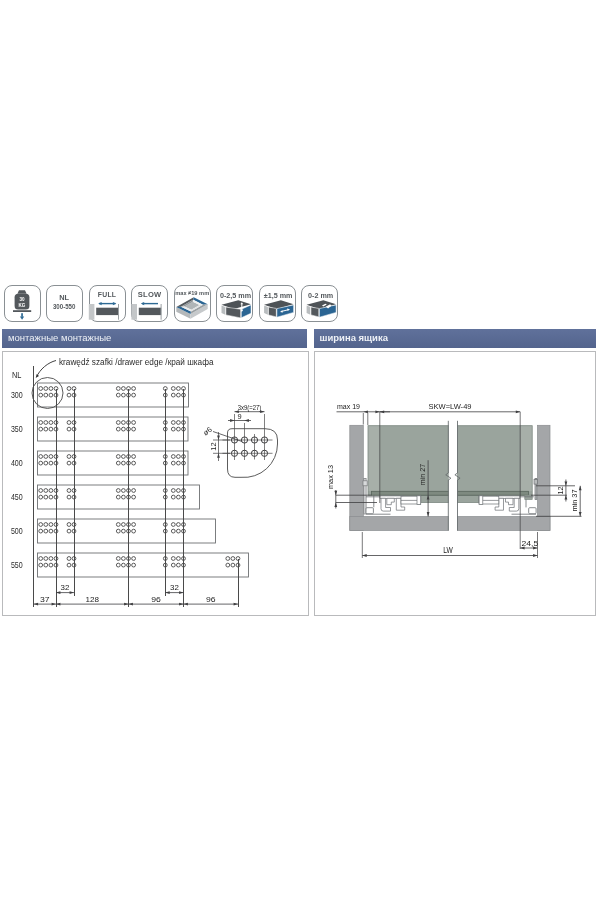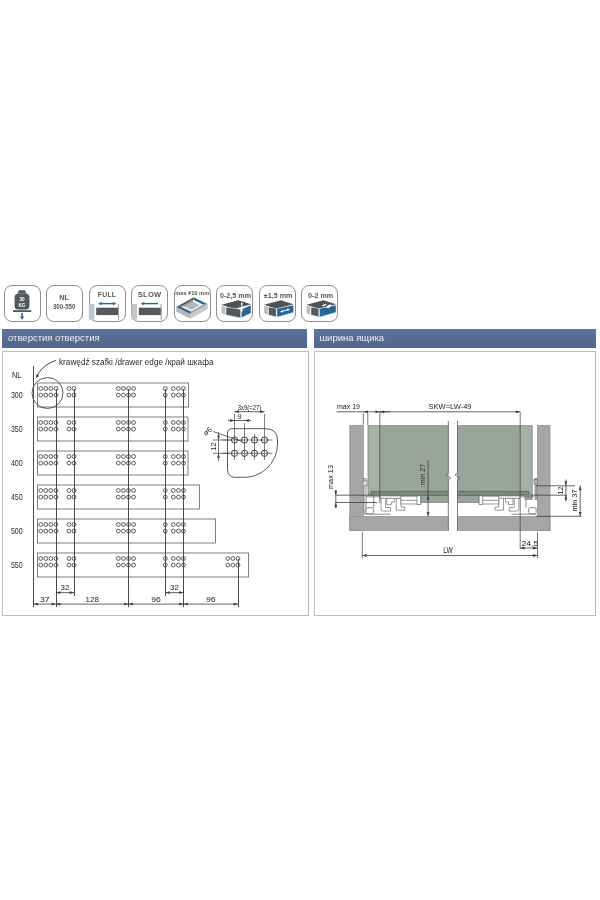--- a/index.html
+++ b/index.html
@@ -21,23 +21,23 @@
 <div class="iconbox" style="left:131.2px"></div>
 
 <div class="iconbox" style="left:173.7px"></div>
 
 <div class="iconbox" style="left:216.3px"></div>
 
 <div class="iconbox" style="left:258.9px"></div>
 
 <div class="iconbox" style="left:301.4px"></div>
 
-<div class="hdr" style="left:2px;width:305px;">отверстия отверстия</div>
-
-<div class="hdr" style="left:313.5px;width:282.5px;">ширина ящика</div>
+<div class="hdr" style="left:2px;width:305px;">монтажные монтажные</div>
+
+<div class="hdr" style="left:313.5px;width:282.5px;font-weight:bold;">ширина ящика</div>
 
 <div class="panel" style="left:2px;width:306.5px;"></div>
 
 <div class="panel" style="left:313.5px;width:282.5px;"></div>
 <svg width="600" height="900" viewBox="0 0 600 900" style="position:absolute;left:0;top:0">
 <g id="icons" fill="none" stroke="none">
 
   <g>
     <path d="M19,290.3 h6 l1.6,3.5 h-9.2 z" fill="#53585c"></path>
     <rect x="14.6" y="293.8" width="14.8" height="15.6" rx="3.5" fill="#53585c"></rect>

